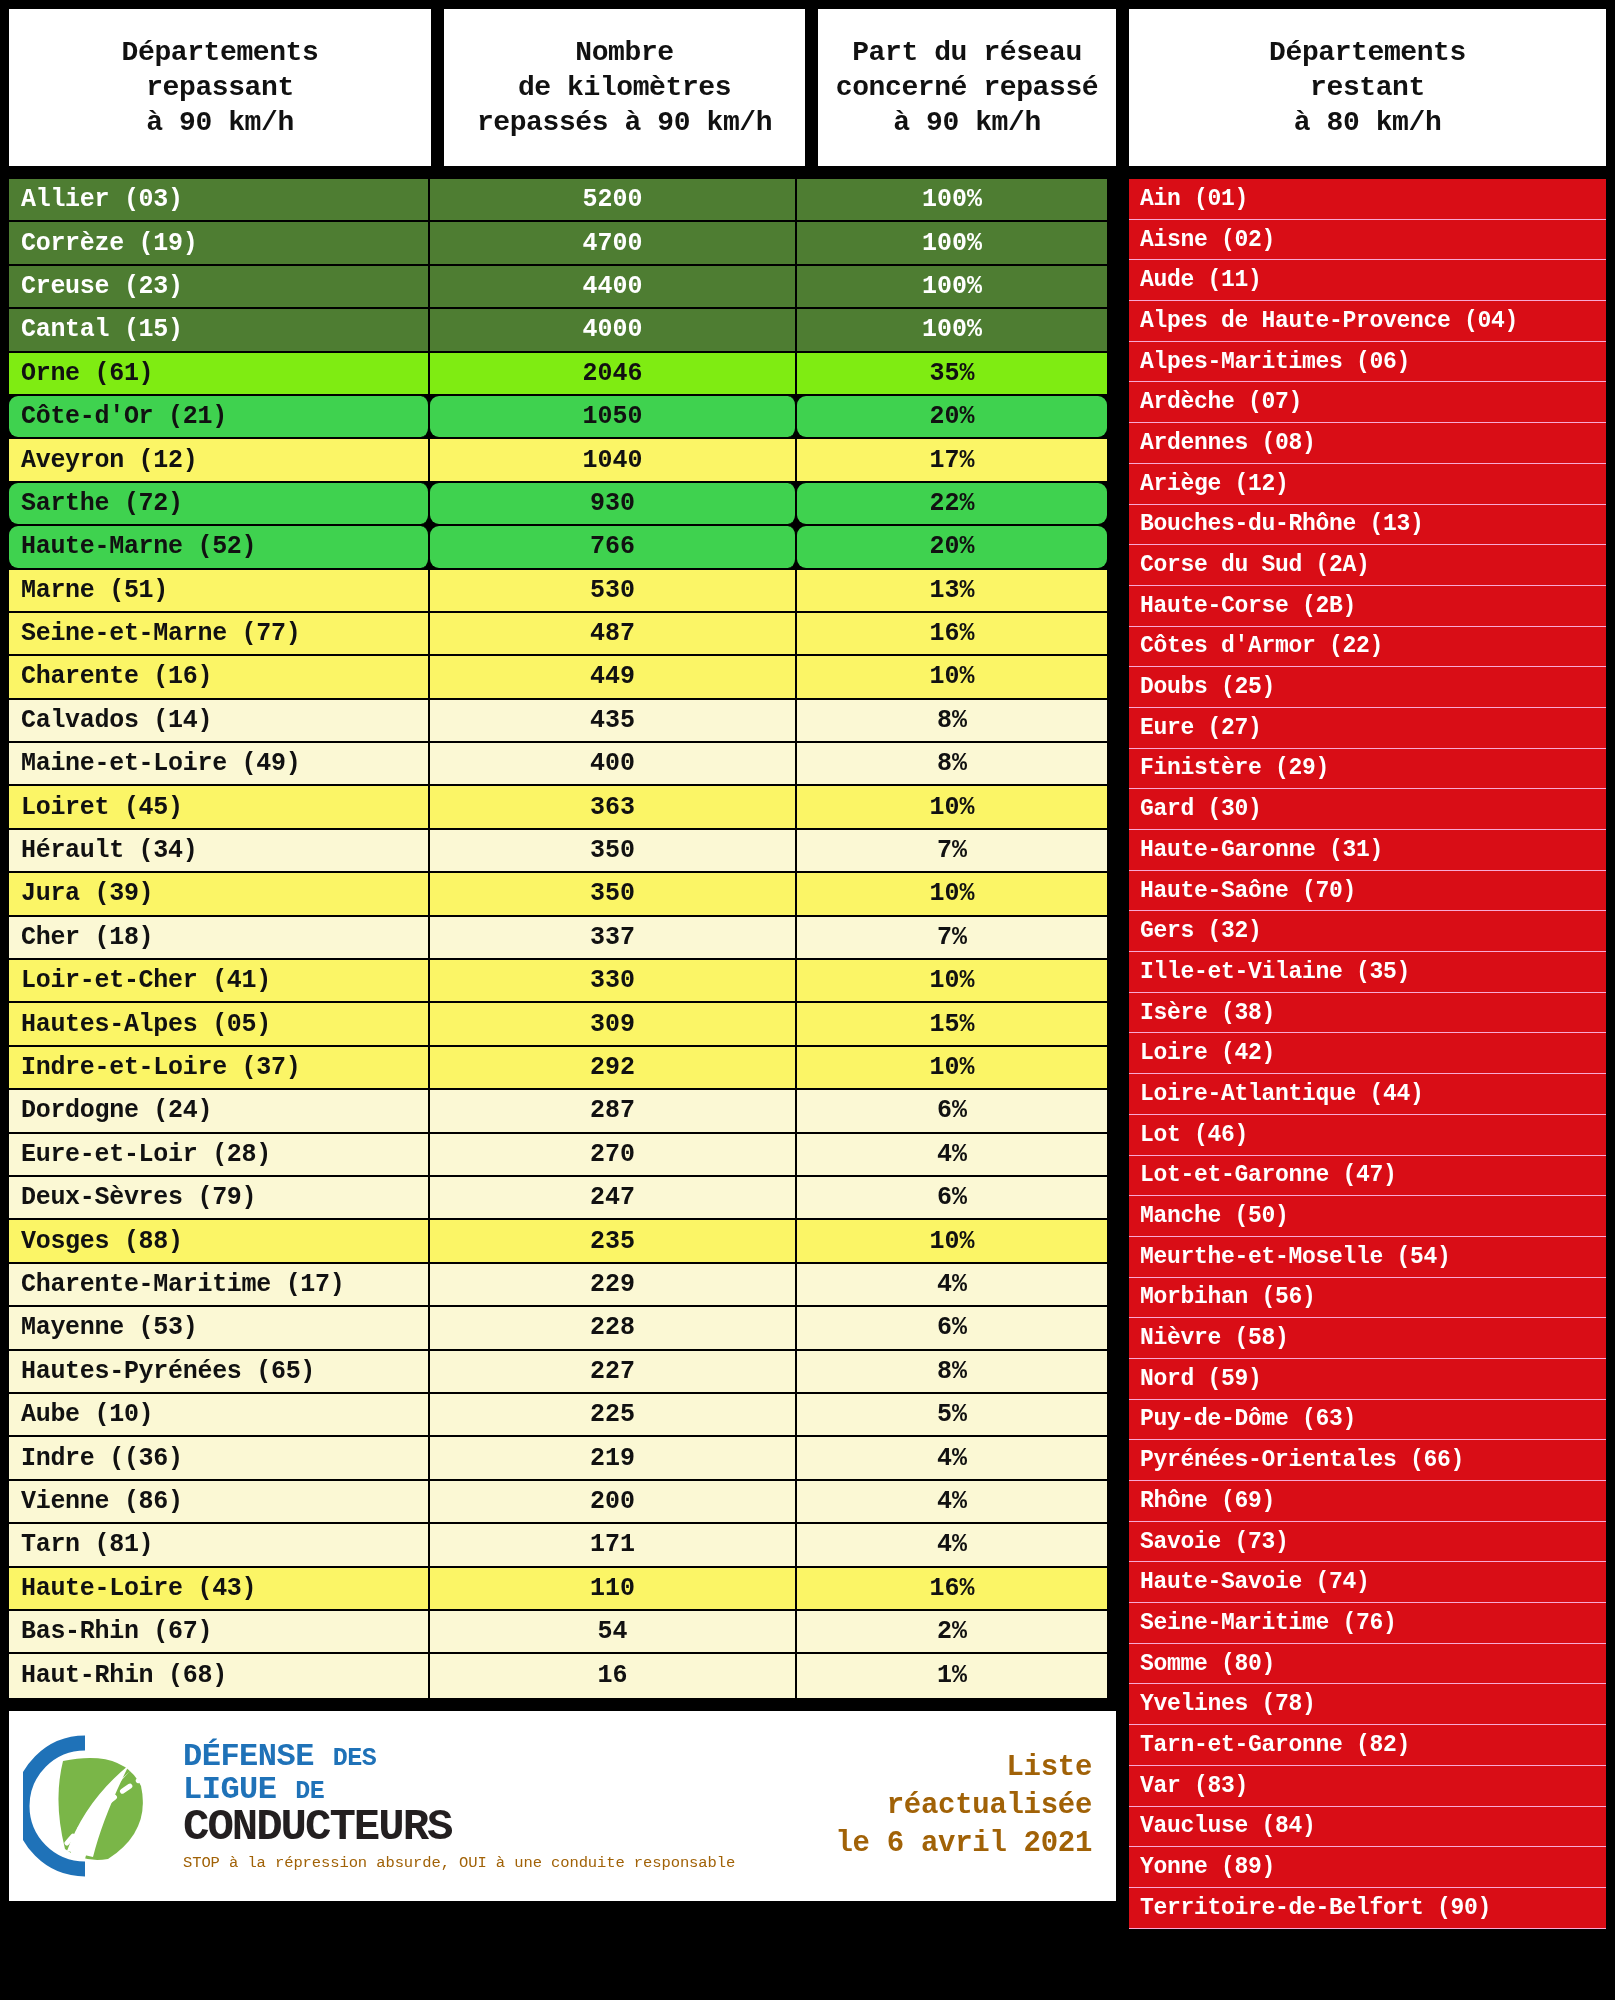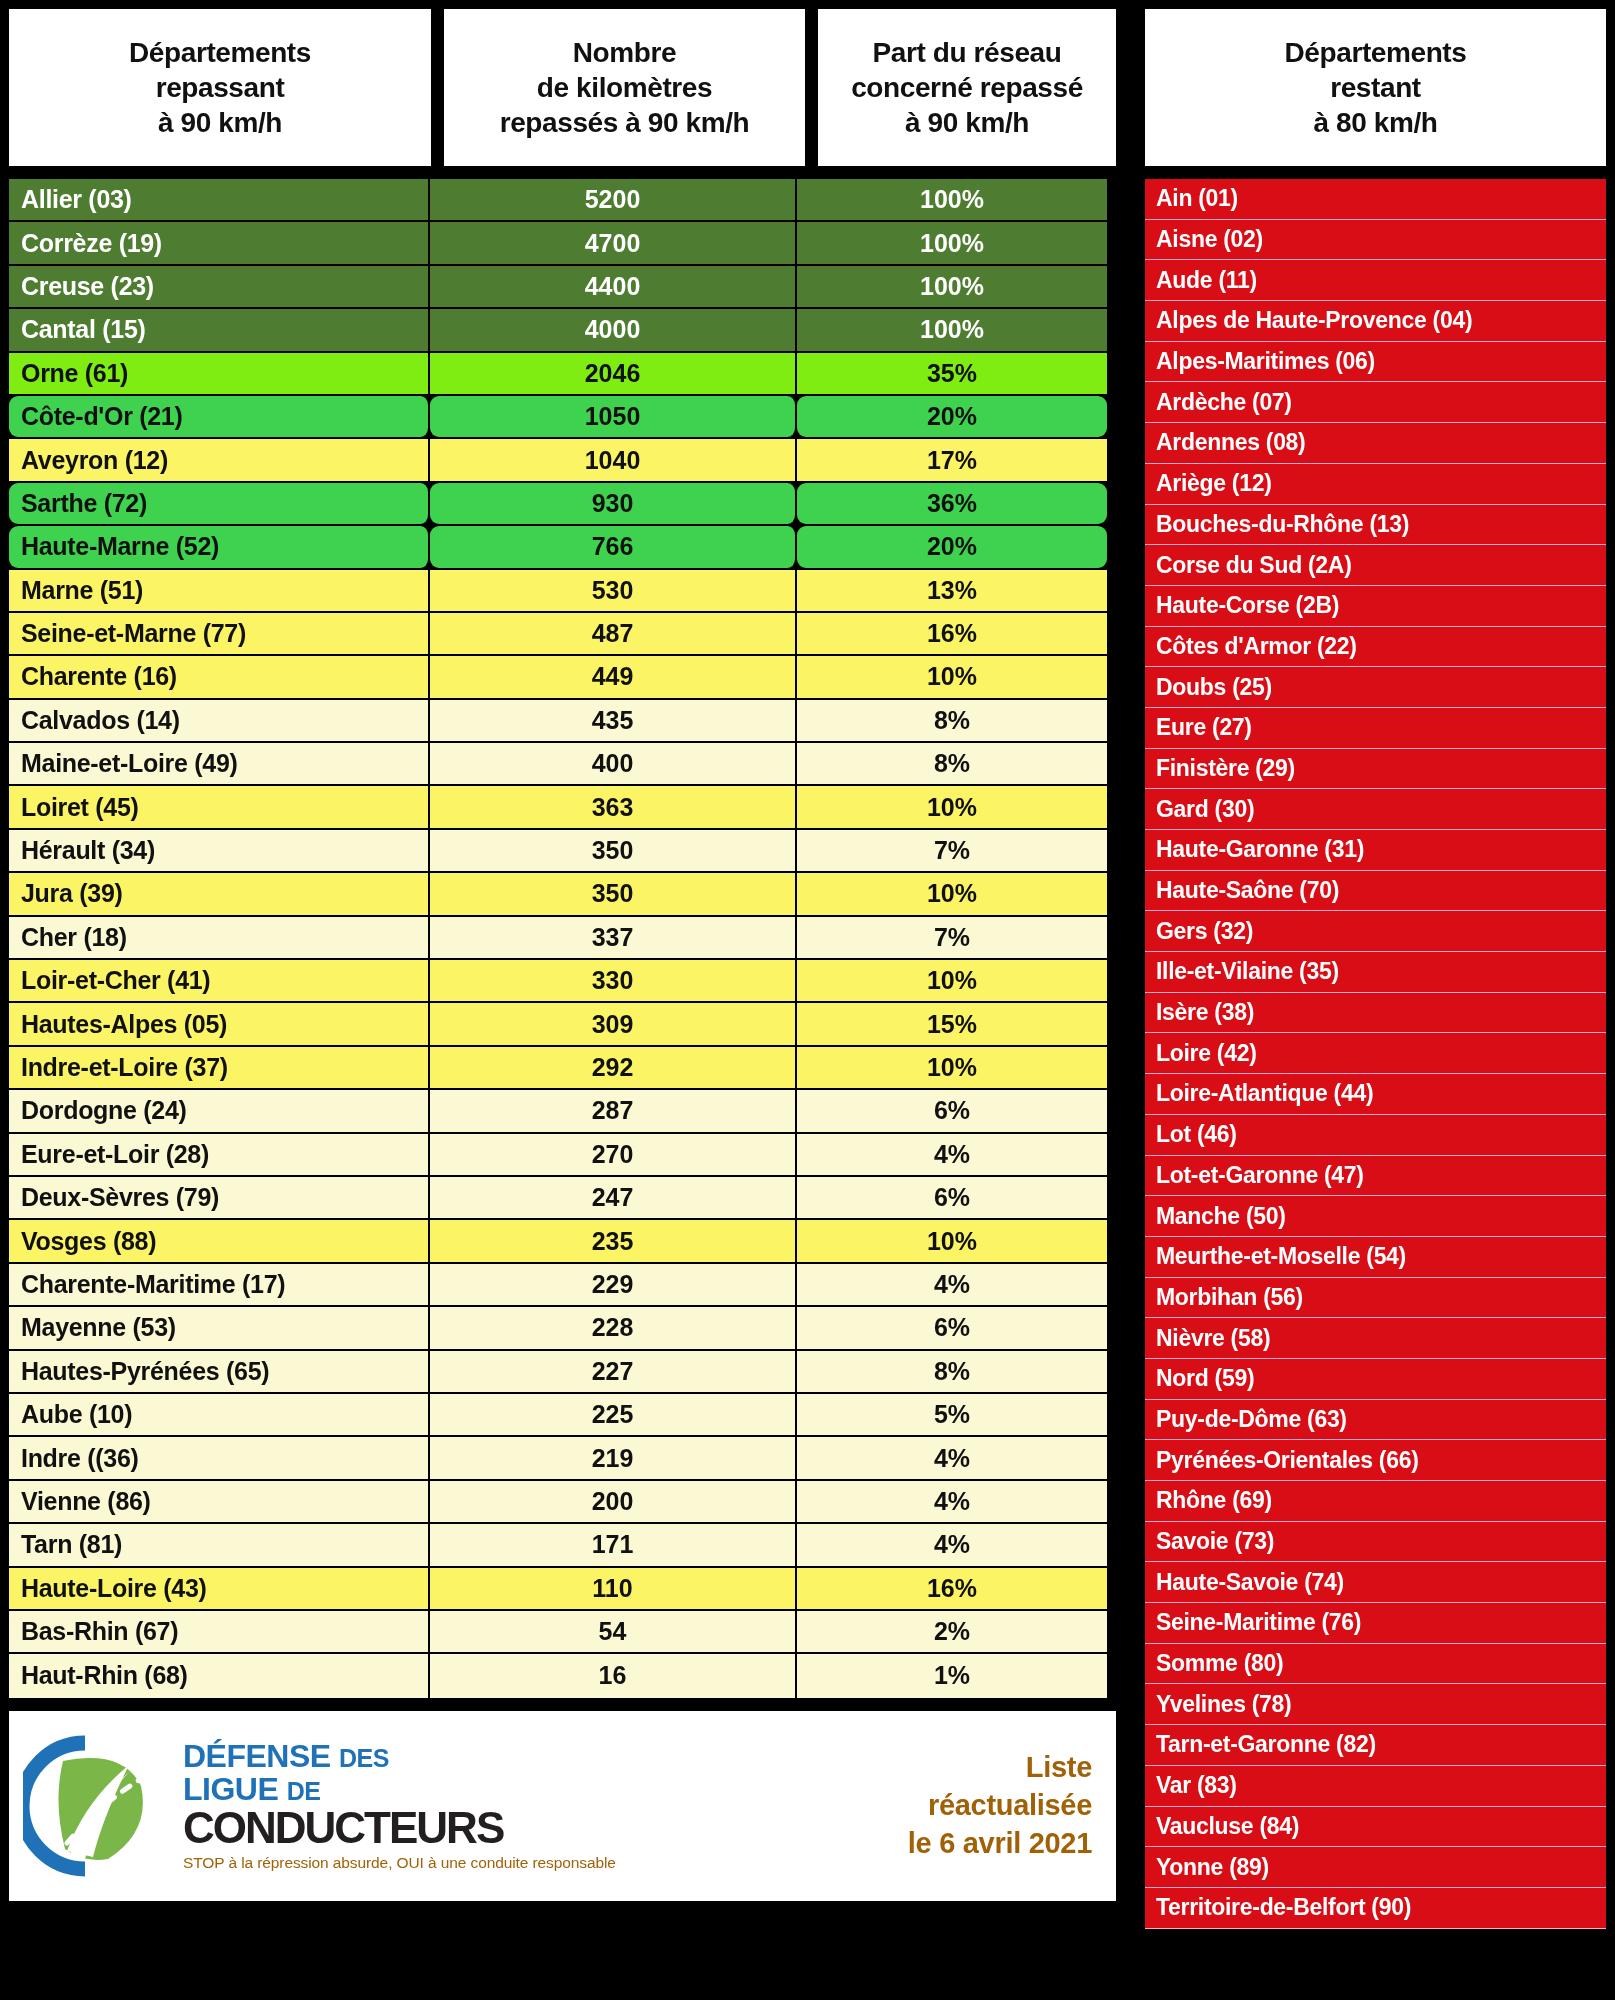--- a/index.html
+++ b/index.html
@@ -8,21 +8,22 @@
     background: #000;
     font-family: "Liberation Sans", sans-serif;
     overflow: hidden;
   }
   .page {
     position: relative;
     width: 1615px; height: 2000px;
     background: #000;
     display: flex;
     padding: 6px 6px 4px 6px;
-    gap: 16px;
+    gap: 0;
+    font-family: Liberation Mono, monospace;
   }
 
   
   .left-block {
     width: 1113px;
     display: flex;
     flex-direction: column;
   }
 
   .header-row {
@@ -226,21 +227,21 @@
           <div class="c-part">20%</div>
         </div>
         <div class="trow t-yellow">
           <div class="c-dept">Aveyron (12)</div>
           <div class="c-km">1040</div>
           <div class="c-part">17%</div>
         </div>
         <div class="trow t-green">
           <div class="c-dept">Sarthe (72)</div>
           <div class="c-km">930</div>
-          <div class="c-part">36%</div>
+          <div class="c-part">22%</div>
         </div>
         <div class="trow t-green">
           <div class="c-dept">Haute-Marne (52)</div>
           <div class="c-km">766</div>
           <div class="c-part">20%</div>
         </div>
         <div class="trow t-yellow">
           <div class="c-dept">Marne (51)</div>
           <div class="c-km">530</div>
           <div class="c-part">13%</div>

